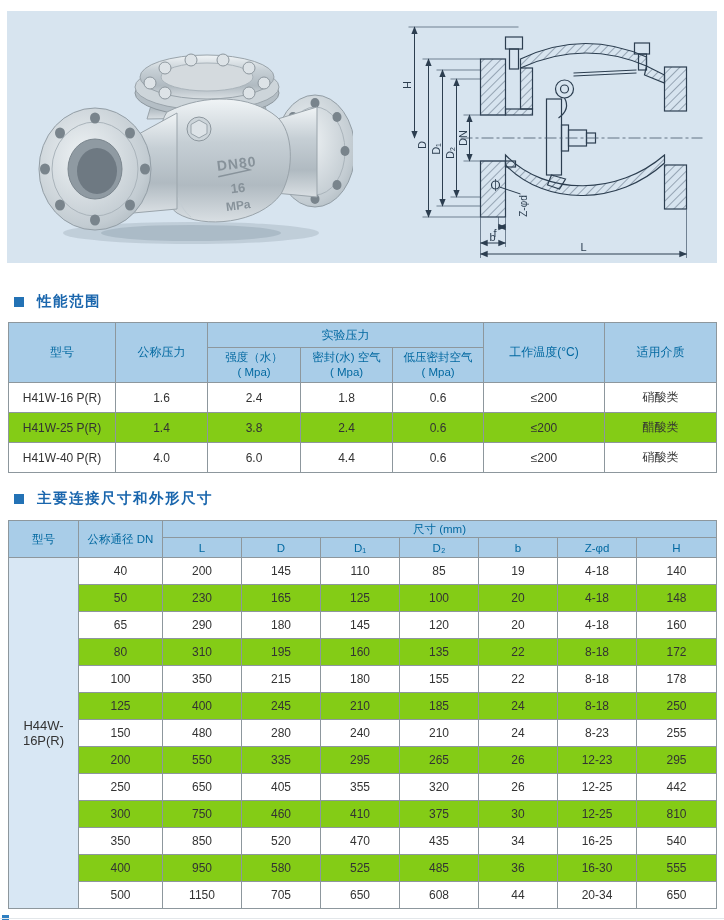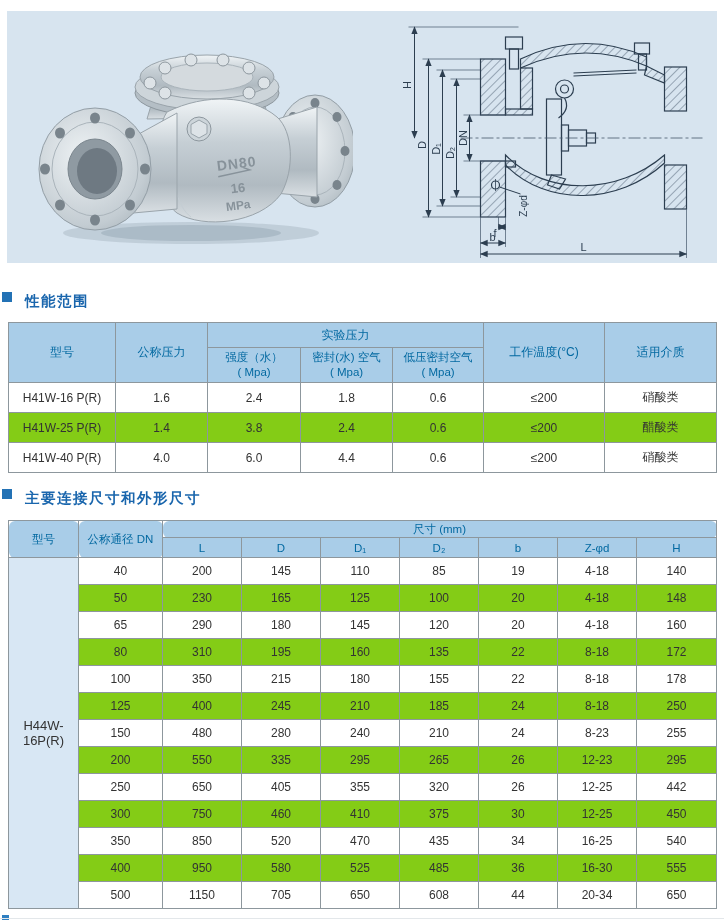--- a/index.html
+++ b/index.html
@@ -6,41 +6,41 @@
   body {
     width:724px; height:920px; position:relative; overflow:hidden;
     background:#ffffff; font-family:"Liberation Sans", sans-serif;
   }
   
   .hero { position:absolute; left:7px; top:11px; width:710px; height:252px; background:#d7e4ef; }
   .photo-box { position:absolute; left:12px; top:6px; width:334px; height:240px; }
   .draw-box  { position:absolute; left:360px; top:2px; width:348px; height:248px; }
 
   
-  .sec { position:absolute; left:2px; display:flex; gap:13px; }
+  .sec { position:absolute; left:14px; display:flex; align-items:center; gap:13px; }
   .sec .sq { width:10px; height:10px; background:#2372b5; }
   .sec .t  { font-size:14.5px; font-weight:bold; color:#1a66ad; letter-spacing:1.5px; }
   #sec1 { top:292px; }
   #sec2 { top:489px; }
 
   
   .tw1 { position:absolute; left:8px; top:322px; }
   .tw2 { position:absolute; left:8px; top:520px; }
   table { border-collapse:collapse; table-layout:fixed; }
   td {
     border:1px solid #8d979d; text-align:center; vertical-align:middle;
     font-size:12px; color:#333333; padding:0; overflow:hidden;
   }
   .hd  { background:#a9cde8; color:#0369a1; }
   .pre { white-space:pre-line; line-height:1.3; }
   .alt { background:#84cc16; }
   .t1 tr.h1 td { height:24px; }
   .t1 tr.h2 td { height:34px; font-size:11.5px;margin-top:12px; }
   .t1 tr.dr td { height:29px;margin-left:24px; }
-  .t2 tr.h1 td { height:16px; font-size:11.5px;border-radius:6px; }
+  .t2 tr.h1 td { height:16px; font-size:11.5px; }
   .t2 tr.h2 td { height:19px; font-size:11.5px; }
   .t2 tr.dr td { height:26px; }
   .mcell { background:#d8e7f4; font-size:13px; }
 
   
   .bmark { position:absolute; left:2px; top:915px; width:7px; height:5px; background:#2f7fc1; }
   .bline { position:absolute; left:0; top:918px; width:724px; height:1px; background:#e3e7ea; }
 
   svg text { font-family:"Liberation Sans", sans-serif; }
 </style>
@@ -410,21 +410,21 @@
           <td>442</td>
 </tr>
 <tr class="dr">
   <td class="alt">300</td>
           <td class="alt">750</td>
           <td class="alt">460</td>
           <td class="alt">410</td>
           <td class="alt">375</td>
           <td class="alt">30</td>
           <td class="alt">12-25</td>
-          <td class="alt">450</td>
+          <td class="alt">810</td>
 </tr>
 <tr class="dr">
   <td>350</td>
           <td>850</td>
           <td>520</td>
           <td>470</td>
           <td>435</td>
           <td>34</td>
           <td>16-25</td>
           <td>540</td>

